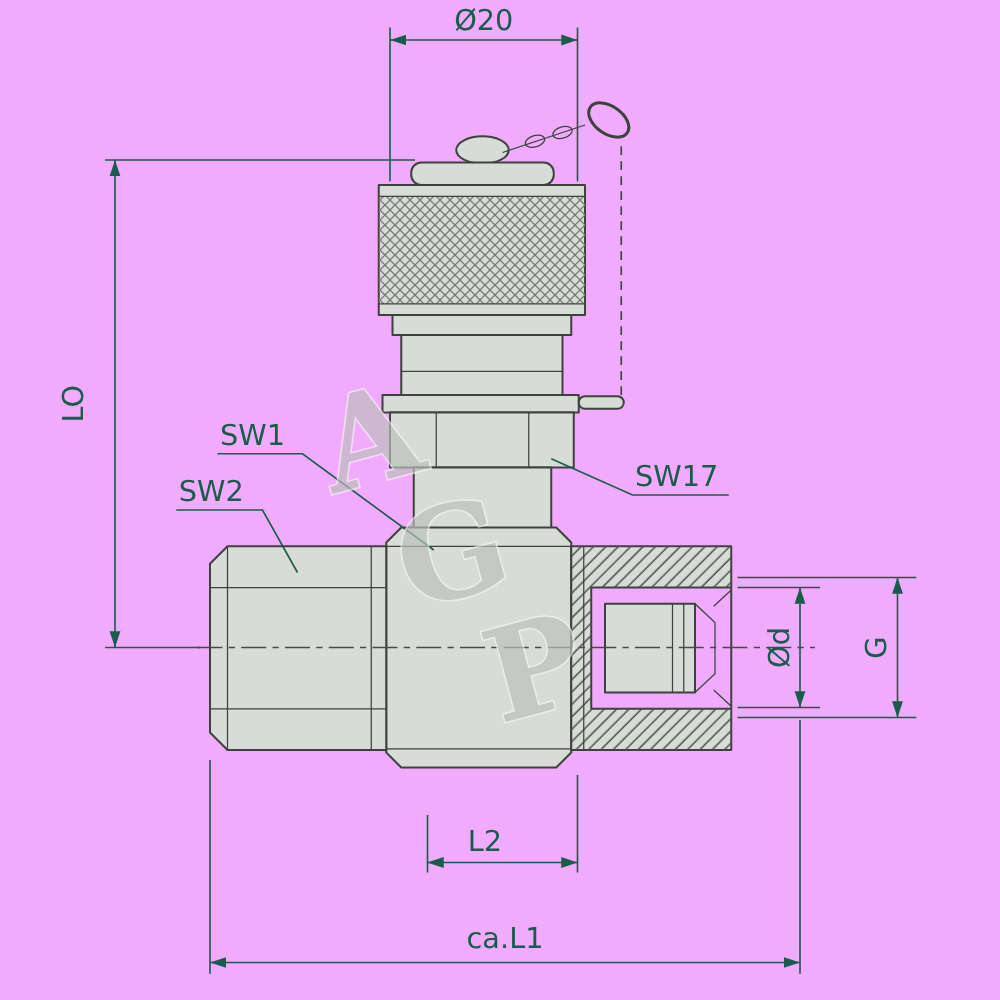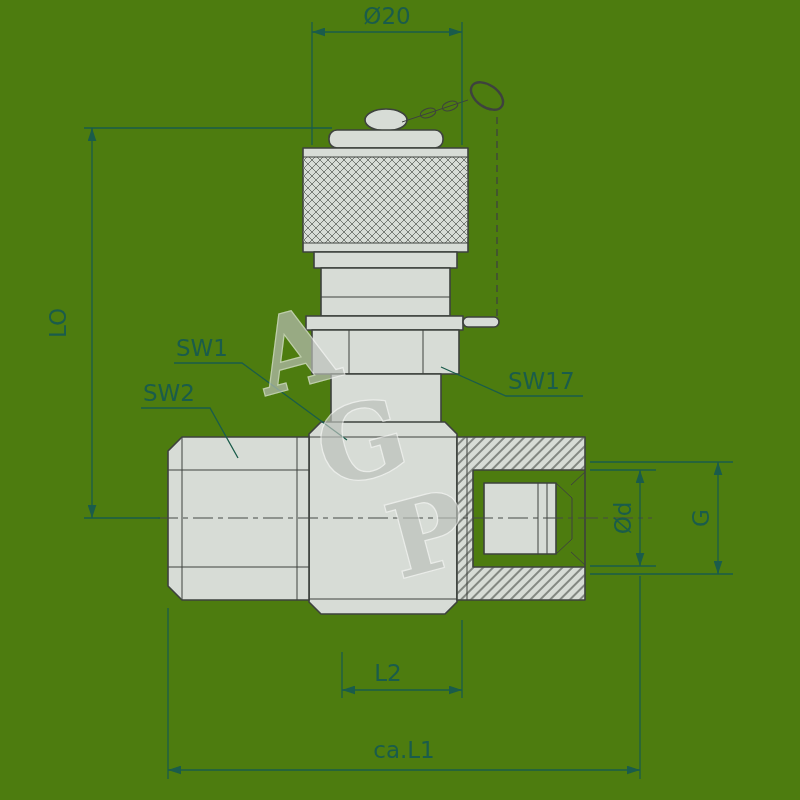--- a/index.html
+++ b/index.html
@@ -1,16 +1,16 @@
 <!DOCTYPE html>
 <html style="--dim: #1A5C4B; --outline: #3E423E; --fill: #D7DCD6; --watermark: #BCC1BB;"><head>
 <meta charset="utf-8">
 <style>
   html,body{margin:0;padding:0;background:#ffffff;}
-  .stage{width:800px;height:800px;position:relative;background:#4d7c0f;overflow:hidden;}
+  .stage{width:800px;height:800px;position:relative;background:#f0abfc;overflow:hidden;}
   svg{display:block;}
   .part{fill:var(--fill,#D7DCD6);stroke:var(--outline,#3E423E);stroke-width:1.6;stroke-linejoin:round;}
   .pline{fill:none;stroke:var(--outline,#3E423E);stroke-width:1.3;}
   .thin{stroke-width:1;}
   .dashed{stroke-dasharray:7 5;}
   .centerline{fill:none;stroke:#474B46;stroke-width:1.2;stroke-dasharray:20 5 5 5;}
   .dim{fill:none;stroke:var(--dim,#1A5C4B);stroke-width:1.3;}
   .dimtext{fill:var(--dim,#1A5C4B);font-family:"DejaVu Sans",sans-serif;font-size:23px;}
   .arrowhead{fill:var(--dim,#1A5C4B);stroke:none;}
   .watermark{font-family:"DejaVu Serif",serif;font-weight:bold;font-size:102px;

